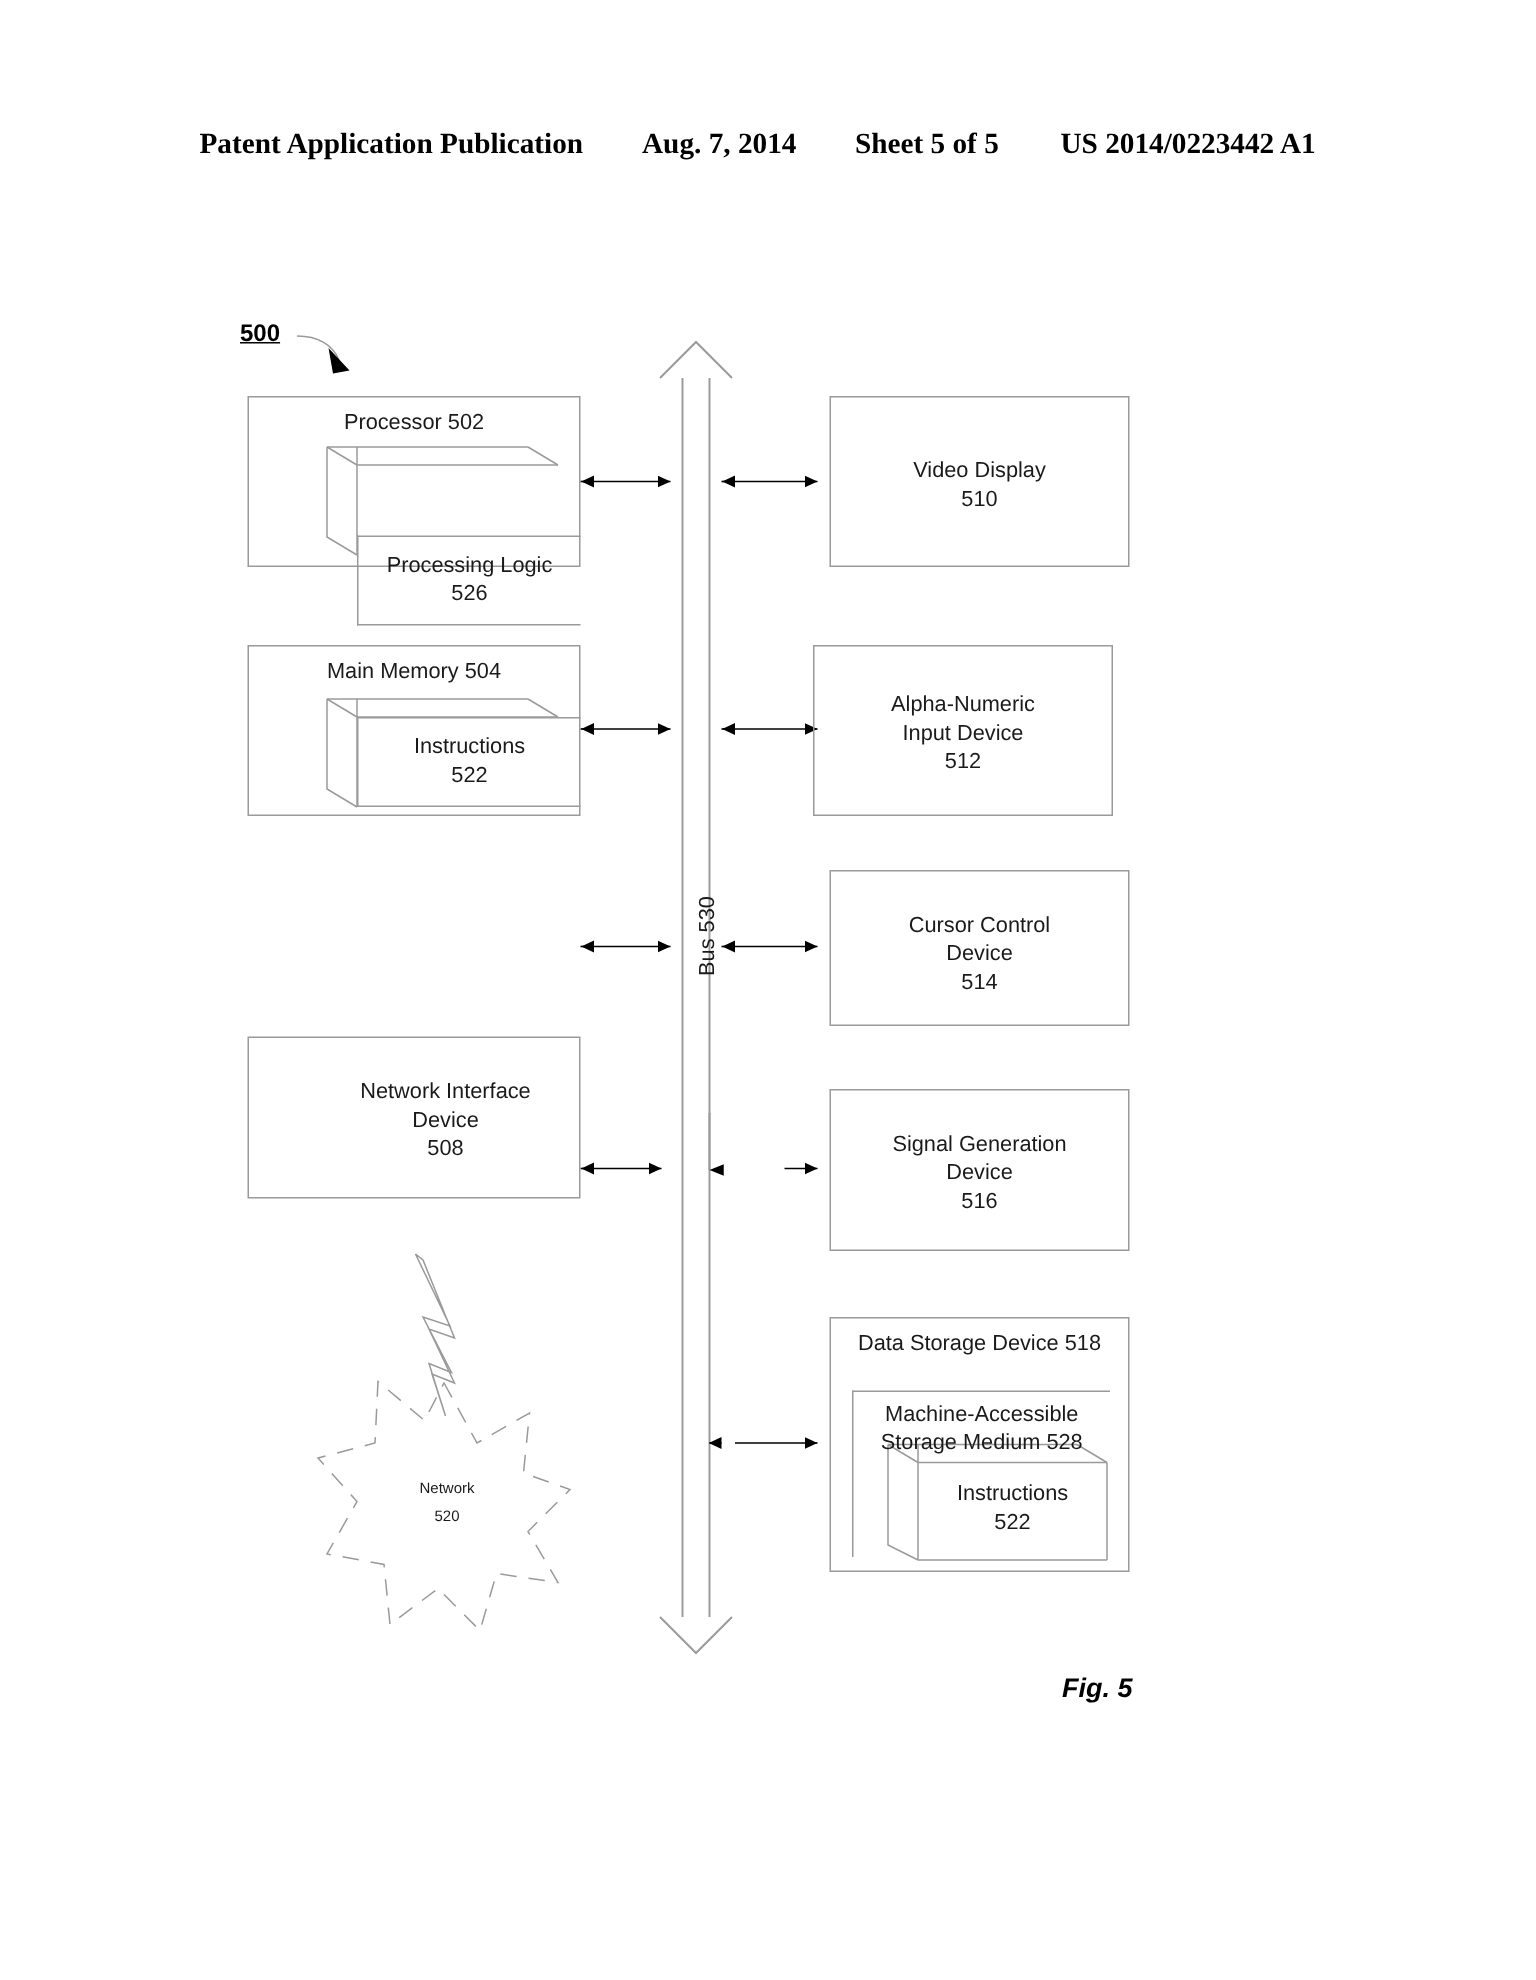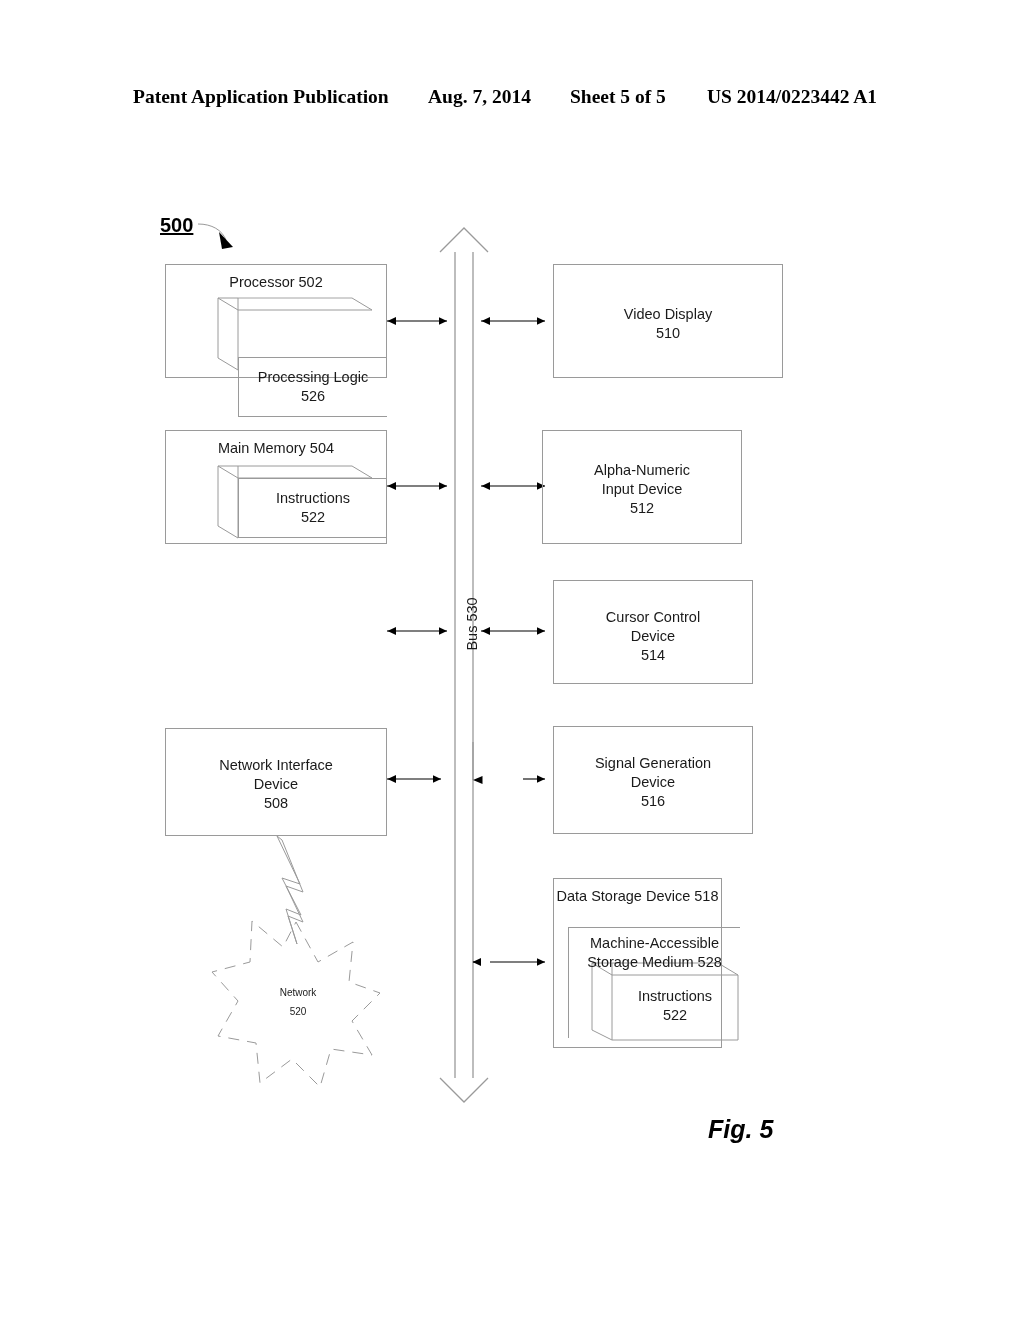--- a/index.html
+++ b/index.html
@@ -26,35 +26,35 @@
        font-size:14.5px;line-height:19px;color:#1a1a1a;
        font-family:"Liberation Sans",sans-serif;}
 
   
   .d3front{position:absolute;border:1px solid #9a9a9a;box-sizing:border-box;
        background:transparent;}
   .d3text{position:absolute;width:100%;text-align:center;font-size:14.5px;
        line-height:19px;color:#1a1a1a;}
 
   
-  .lbl500{position:absolute;left:160px;top:214px;font-size:20px;
+  .lbl500{position:absolute;left:160px;top:214px;font-size:16px;
        font-weight:bold;text-decoration:underline;
        font-family:"Liberation Sans",sans-serif;color:#000;}
 
   
   .buslabel{position:absolute;left:429px;top:614px;width:90px;height:20px;
        transform:rotate(-90deg);transform-origin:center center;
        text-align:center;font-size:14.5px;color:#1a1a1a;white-space:nowrap;}
 
   
   .netlabel{position:absolute;left:228px;top:983px;width:140px;
        text-align:center;font-size:10px;line-height:19px;color:#1a1a1a;}
 
   
-  .figcap{position:absolute;left:708px;top:1115px;font-size:25px;
+  .figcap{position:absolute;left:708px;top:1115px;font-size:18px;
        font-weight:bold;font-style:italic;
        font-family:"Liberation Sans",sans-serif;color:#000;}
 </style>
 </head>
 <body>
 
 <div class="pub-header">
   <span class="ph-title">Patent Application Publication</span>
   <span class="ph-date">Aug. 7, 2014</span>
   <span class="ph-sheet">Sheet 5 of 5</span>
@@ -212,27 +212,27 @@
 
   <div class="box" style="left:165px;top:430px;width:222px;height:114px;">
     <div class="boxtext" style="top:8px;">Main Memory 504</div>
   </div>
   <div class="d3front" style="left:238px;top:478px;width:149px;height:60px;border-right:none;">
     <div class="d3text" style="top:10px;">Instructions</div>
     <div class="d3text" style="top:29px;">522</div>
   </div>
 
 
-  <div class="box" style="left:165px;top:728px;width:222px;height:108px;">
+  <div class="box" style="left:165px;top:691px;width:222px;height:108px;padding-left:21px;">
     <div class="boxtext" style="top:27px;">Network Interface</div>
     <div class="boxtext" style="top:46px;">Device</div>
     <div class="boxtext" style="top:65px;">508</div>
   </div>
 
-  <div class="box" style="left:553px;top:264px;width:230px;height:114px;">
+  <div class="box" style="left:553px;top:264px;width:200px;height:114px;">
     <div class="boxtext" style="top:40px;">Video Display</div>
     <div class="boxtext" style="top:59px;">510</div>
   </div>
 
   <div class="box" style="left:542px;top:430px;width:200px;height:114px;">
     <div class="boxtext" style="top:30px;">Alpha-Numeric</div>
     <div class="boxtext" style="top:49px;">Input Device</div>
     <div class="boxtext" style="top:68px;">512</div>
   </div>
 
@@ -241,21 +241,21 @@
     <div class="boxtext" style="top:46px;">Device</div>
     <div class="boxtext" style="top:65px;">514</div>
   </div>
 
   <div class="box" style="left:553px;top:726px;width:200px;height:108px;">
     <div class="boxtext" style="top:27px;">Signal Generation</div>
     <div class="boxtext" style="top:46px;">Device</div>
     <div class="boxtext" style="top:65px;">516</div>
   </div>
 
-  <div class="box" style="left:553px;top:878px;width:169px;height:170px;">
+  <div class="box" style="left:553px;top:878px;width:200px;height:170px;">
     <div class="boxtext" style="top:8px;">Data Storage Device 518</div>
   </div>
   <div class="box" style="left:568px;top:927px;width:172px;height:111px;border-right:none;border-bottom:none;text-decoration:underline;">
     <div class="boxtext" style="top:6px;">Machine-Accessible</div>
     <div class="boxtext" style="top:25px;">Storage Medium 528</div>
   </div>
   <div class="d3front" style="left:612px;top:975px;width:126px;height:65px;border:none;">
     <div class="d3text" style="top:12px;">Instructions</div>
     <div class="d3text" style="top:31px;">522</div>
   </div>

